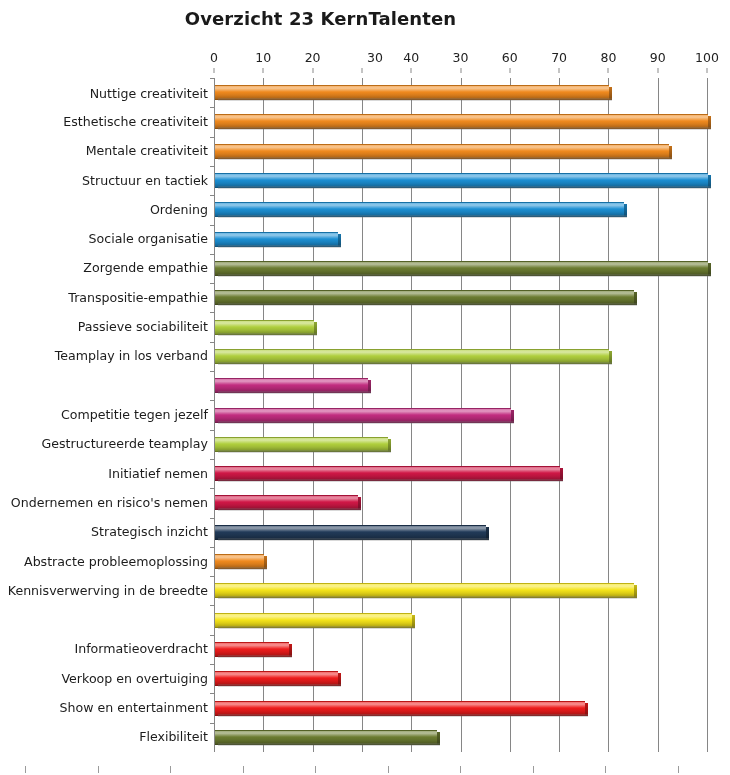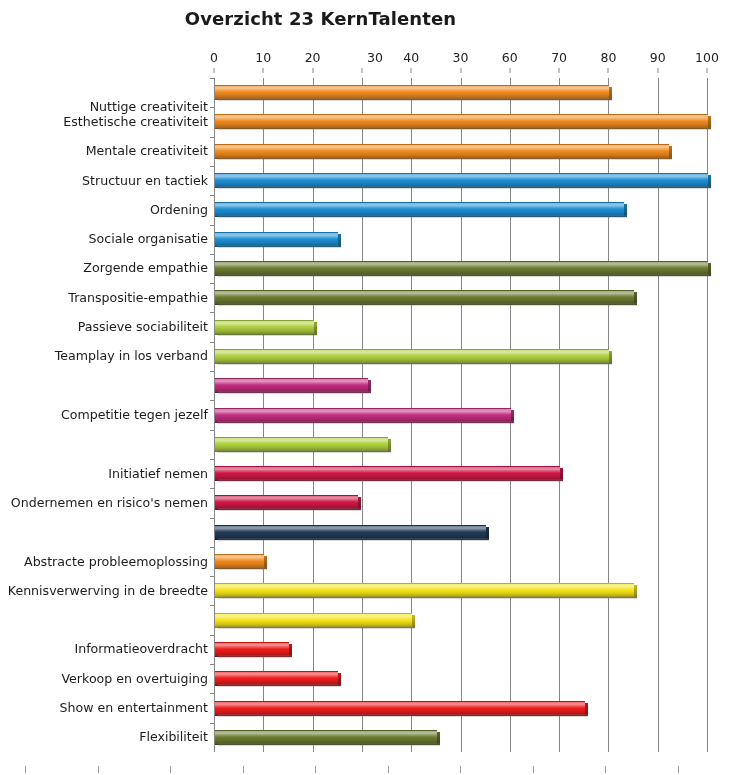--- a/index.html
+++ b/index.html
@@ -201,33 +201,35 @@
       <div class="xtick" style="left: 345.1px;"></div>
       <div class="xlabel" style="left: 394.4px;">80</div>
       <div class="xtick" style="left: 394.4px;"></div>
       <div class="xlabel" style="left: 443.7px;">90</div>
       <div class="xtick" style="left: 443.7px;"></div>
       <div class="xlabel" style="left: 493px;">100</div>
       <div class="xtick" style="left: 493px;"></div>
     </div>
 
   <div id="cat-labels">
-      <div class="cat-label" style="top: 22px; text-align: right;">Nuttige creativiteit</div>
+      <div class="cat-label" style="top: 9px; text-align: right;">Nuttige creativiteit</div>
       <div class="cat-label" style="top: 36.9565px;">Esthetische creativiteit</div>
       <div class="cat-label" style="top: 66.2609px;">Mentale creativiteit</div>
       <div class="cat-label" style="top: 95.5652px;">Structuur en tactiek</div>
       <div class="cat-label" style="top: 124.87px;">Ordening</div>
       <div class="cat-label" style="top: 154.174px;">Sociale organisatie</div>
       <div class="cat-label" style="top: 183.478px;">Zorgende empathie</div>
       <div class="cat-label" style="top: 212.783px;">Transpositie-empathie</div>
       <div class="cat-label" style="top: 242.087px;">Passieve sociabiliteit</div>
       <div class="cat-label" style="top: 271.391px;">Teamplay in los verband</div>
       <div class="cat-label" style="top: 330px;">Competitie tegen jezelf</div>
+      <div class="cat-label" style="top: 359.304px;">Gestructureerde teamplay</div>
       <div class="cat-label" style="top: 388.609px;">Initiatief nemen</div>
       <div class="cat-label" style="top: 417.913px;">Ondernemen en risico's nemen</div>
+      <div class="cat-label" style="top: 447.217px;">Strategisch inzicht</div>
       <div class="cat-label" style="top: 476.522px;">Abstracte probleemoplossing</div>
       <div class="cat-label" style="top: 505.826px;">Kennisverwerving in de breedte</div>
       <div class="cat-label" style="top: 564.435px; padding-left: 18px;">Informatieoverdracht</div>
       <div class="cat-label" style="top: 593.739px;">Verkoop en overtuiging</div>
       <div class="cat-label" style="top: 623.043px;">Show en entertainment</div>
       <div class="cat-label" style="top: 652.348px;">Flexibiliteit</div>
     </div>
 
   <div id="cat-axis">
       <div class="cat-tick" style="top: 0px;"></div>

